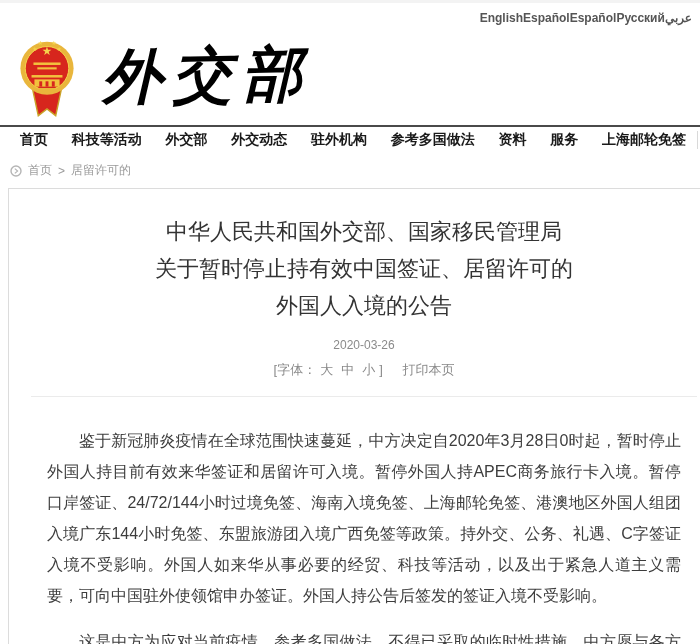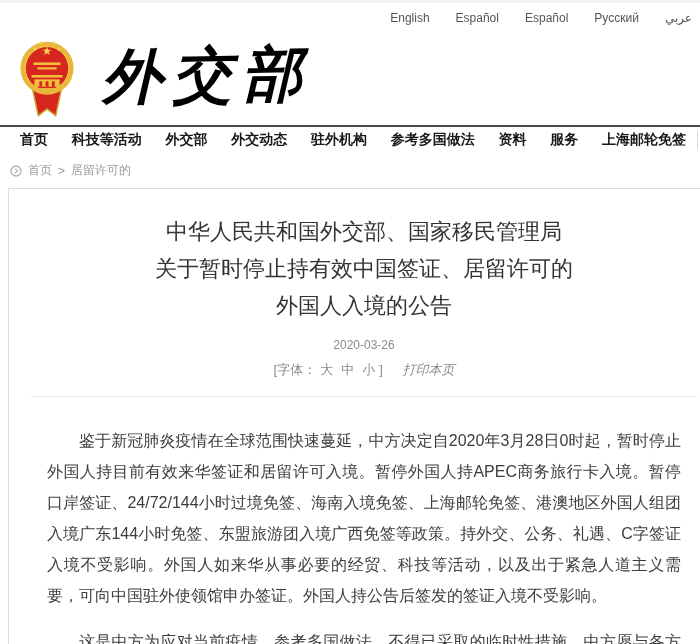--- a/index.html
+++ b/index.html
@@ -8,21 +8,21 @@
     width: 700px; height: 644px; overflow: hidden;
     background: #ffffff;
     font-family: "Liberation Sans", sans-serif;
     color: #333;
   }
   .top-strip { height: 3px; background: #f3f3f3; }
 
   
   .lang-bar {
     display: flex; justify-content: flex-end; align-items: center;
-    gap: 26px; padding: 8px 8px 0 0; font-size: 12px;
+    padding: 8px 8px 0 0; font-size: 12px; font-weight: bold;
   }
   .lang-bar a { color: #555; text-decoration: none; cursor: pointer; }
 
   
   header { height: 98px; display: flex; align-items: center; padding-left: 18px; margin-top: 2px; }
   .logo { display: flex; align-items: center; cursor: pointer; }
   .calligraphy {
     margin-left: 26px; font-size: 60px; line-height: 0.9; font-weight: bold;
     font-style: italic; letter-spacing: 10px; color: #000;
     transform: rotate(-1deg); white-space: nowrap;
@@ -54,21 +54,21 @@
     padding: 24px 0 60px;
   }
   h1.article-title {
     margin: 0; font-weight: 400; text-align: center;
     font-size: 22px; line-height: 37px; color: #333;
   }
   .article-date { text-align: center; margin-top: 14px; font-size: 12px; color: #8a8a8a; }
   .article-toolbar { text-align: center; margin-top: 9px; font-size: 13px; color: #8a8a8a; }
   .article-toolbar a { color: #8a8a8a; text-decoration: none; cursor: pointer; }
   .article-toolbar .size-link { margin: 0 4px; }
-  .article-toolbar .print-link { margin-left: 16px; font-style: italic; }
+  .article-toolbar .print-link { margin-left: 16px; }
   hr.divider { border: none; border-top: 1px solid #ebebeb; margin: 17px 22px 0; }
   .article-body { padding: 8px 22px 0; }
   .article-body p {
     margin: 15px 16px 0; font-size: 16px; line-height: 31px;
     color: #3d3d3d; text-indent: 2em; text-align: justify;
   }
   .article-body p:first-child { margin-top: 20px; }
 </style>
 </head>
 <body>

